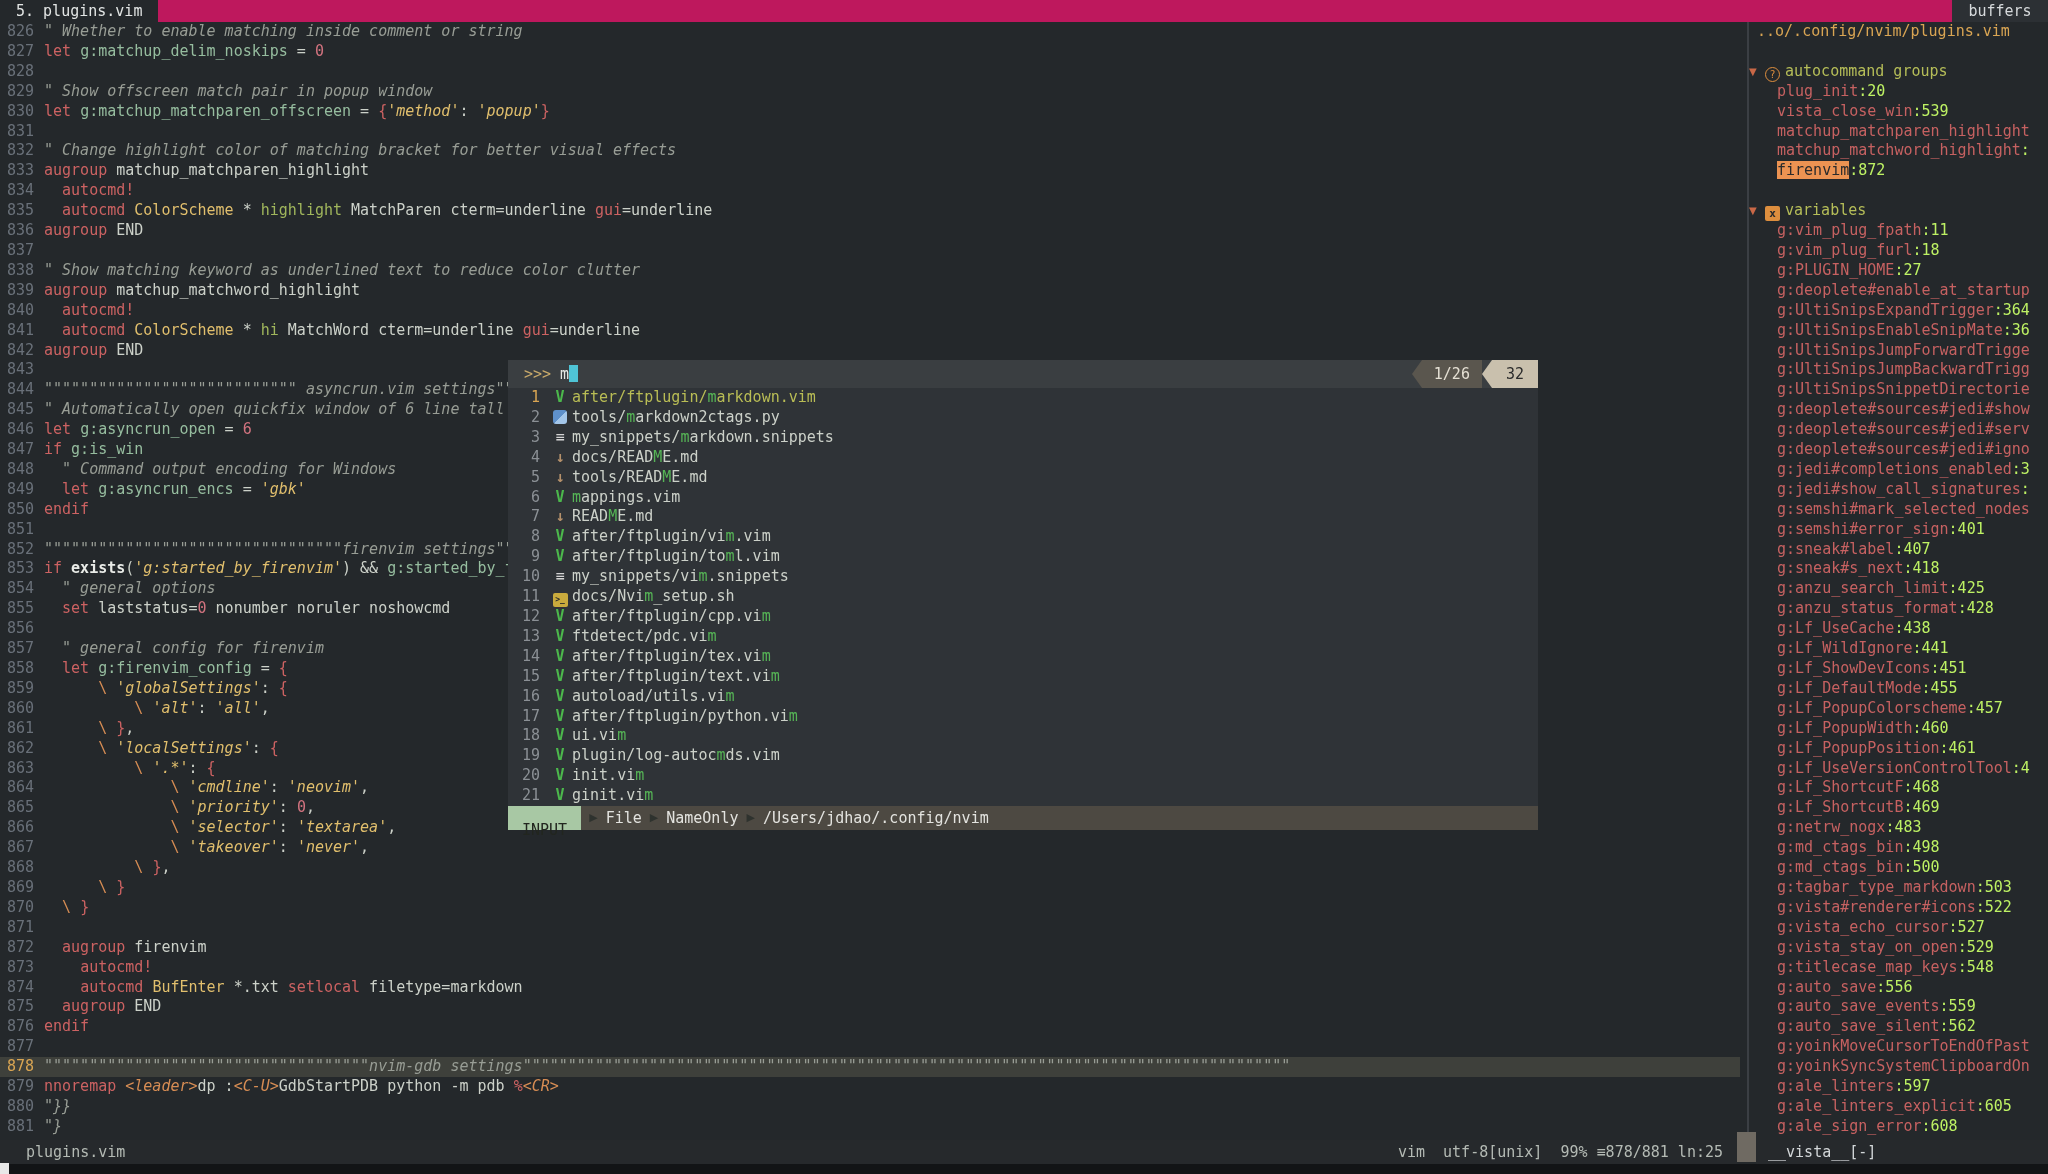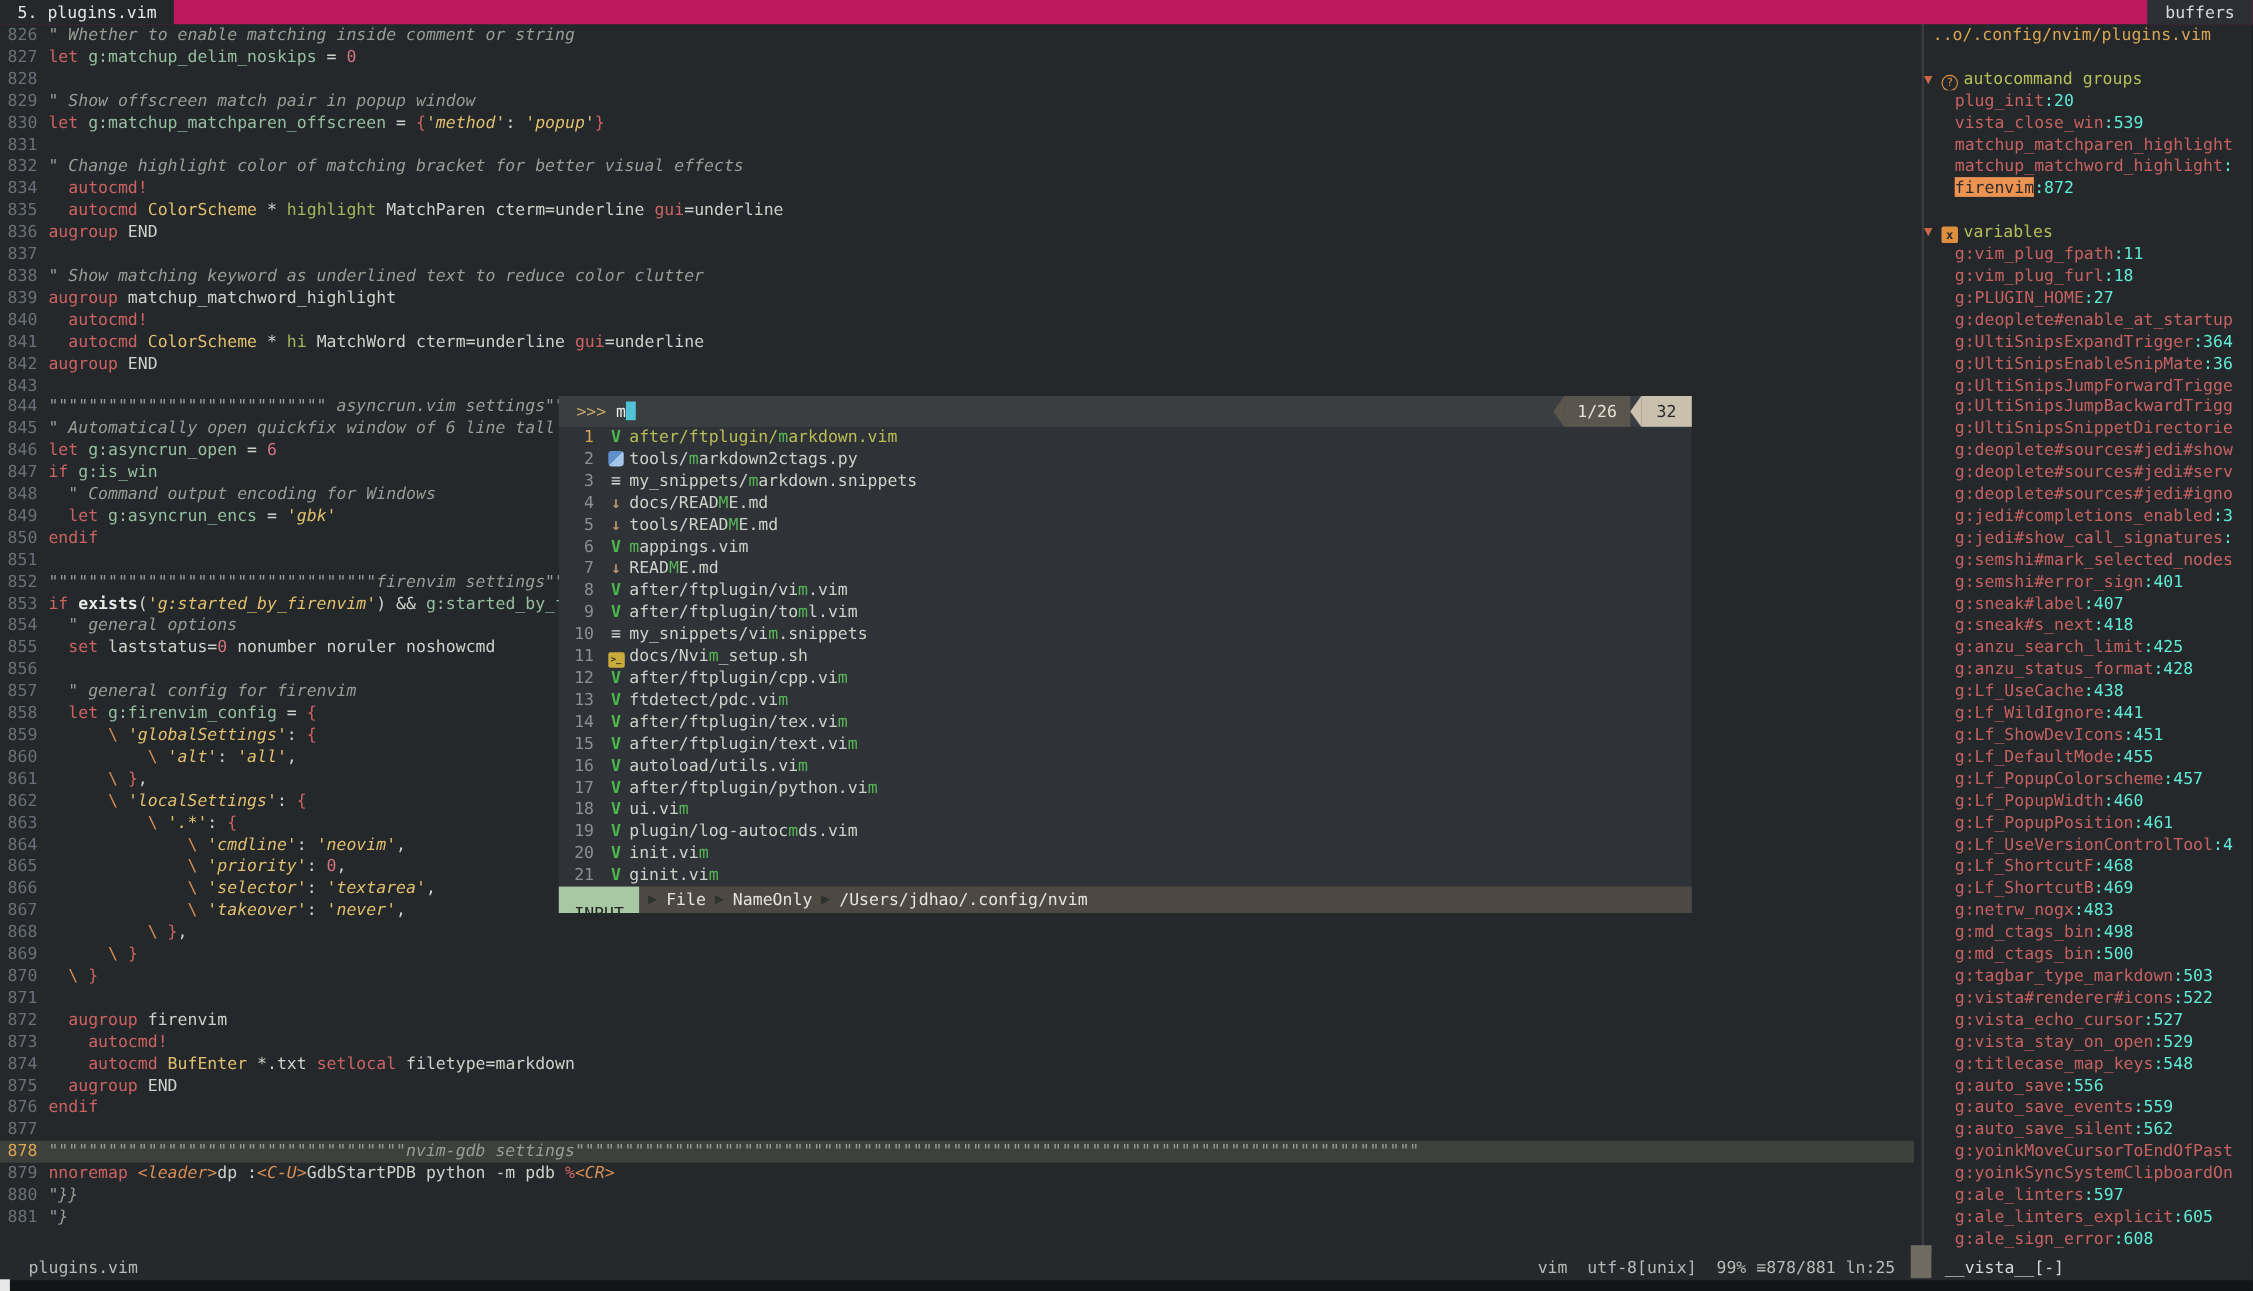--- a/index.html
+++ b/index.html
@@ -36,21 +36,21 @@
   .s-fn{color:#e9ebe7;font-weight:bold;}
 
   
   .winsep{position:absolute;left:1747px;top:22px;width:2px;height:1118px;background:#3b3f44;}
   .sidebar{position:absolute;left:1749px;top:22px;width:299px;height:1118px;overflow:hidden;}
   .sbrow{height:19.92px;line-height:19.92px;white-space:pre;overflow:hidden;}
   .sb-title{color:#d9a553;padding-left:8px;}
   .sb-head{color:#b5bd58;}
   .sb-arrow{display:inline-block;width:16px;color:#c96847;font-family:"DejaVu Sans",sans-serif;font-size:10px;vertical-align:1px;}
   .sb-item{padding-left:28px;color:#c66161;}
-  .sb-dim{color:#5eead4;text-align:center;}
+  .sb-dim{color:#bef264;text-align:center;}
   .sb-hl{background:#ec9352;color:#2b2b2b;}
   .q-icon{display:inline-block;width:15px;height:15px;border-radius:50%;border:1px solid #dd8e3e;
           color:#dd8e3e;font-size:10px;line-height:13px;text-align:center;margin-right:5px;vertical-align:-2px;}
   .x-icon{display:inline-block;width:15px;height:15px;background:#dd8e3e;color:#26292c;border-radius:2px;
           font-size:11px;line-height:15px;text-align:center;font-weight:bold;margin-right:5px;vertical-align:-2px;}
 
   
   .popup{position:absolute;left:508px;top:360px;width:1030px;height:470px;background:#2f3337;}
   .lf-input{position:relative;height:28px;line-height:28px;background:#3a3e41;padding-left:16px;}
   .lf-prompt{color:#c8a96a;}
@@ -104,20 +104,21 @@
   </div>
 
   <div class="editor" id="editor">
       <div class="row"><span class="lnum">826</span><span class="s-cm">" Whether to enable matching inside comment or string</span></div>
       <div class="row"><span class="lnum">827</span><span class="s-kw">let</span><span class="s-txt"> </span><span class="s-id">g:matchup_delim_noskips</span><span class="s-txt"> = </span><span class="s-num">0</span></div>
       <div class="row"><span class="lnum">828</span></div>
       <div class="row"><span class="lnum">829</span><span class="s-cm">" Show offscreen match pair in popup window</span></div>
       <div class="row"><span class="lnum">830</span><span class="s-kw">let</span><span class="s-txt"> </span><span class="s-id">g:matchup_matchparen_offscreen</span><span class="s-txt"> = </span><span class="s-br">{</span><span class="s-str">'method'</span><span class="s-txt">: </span><span class="s-str">'popup'</span><span class="s-br">}</span></div>
       <div class="row"><span class="lnum">831</span></div>
       <div class="row"><span class="lnum">832</span><span class="s-cm">" Change highlight color of matching bracket for better visual effects</span></div>
+      <div class="row"><span class="lnum">833</span><span class="s-kw">augroup</span><span class="s-txt"> matchup_matchparen_highlight</span></div>
       <div class="row"><span class="lnum">834</span><span class="s-txt">  </span><span class="s-kw">autocmd!</span></div>
       <div class="row"><span class="lnum">835</span><span class="s-txt">  </span><span class="s-kw">autocmd</span><span class="s-txt"> </span><span class="s-yel">ColorScheme</span><span class="s-txt"> * </span><span class="s-grn">highlight</span><span class="s-txt"> MatchParen cterm=underline </span><span class="s-kw">gui</span><span class="s-txt">=underline</span></div>
       <div class="row"><span class="lnum">836</span><span class="s-kw">augroup</span><span class="s-txt"> END</span></div>
       <div class="row"><span class="lnum">837</span></div>
       <div class="row"><span class="lnum">838</span><span class="s-cm">" Show matching keyword as underlined text to reduce color clutter</span></div>
       <div class="row"><span class="lnum">839</span><span class="s-kw">augroup</span><span class="s-txt"> matchup_matchword_highlight</span></div>
       <div class="row"><span class="lnum">840</span><span class="s-txt">  </span><span class="s-kw">autocmd!</span></div>
       <div class="row"><span class="lnum">841</span><span class="s-txt">  </span><span class="s-kw">autocmd</span><span class="s-txt"> </span><span class="s-yel">ColorScheme</span><span class="s-txt"> * </span><span class="s-grn">hi</span><span class="s-txt"> MatchWord cterm=underline </span><span class="s-kw">gui</span><span class="s-txt">=underline</span></div>
       <div class="row"><span class="lnum">842</span><span class="s-kw">augroup</span><span class="s-txt"> END</span></div>
       <div class="row"><span class="lnum">843</span></div>

